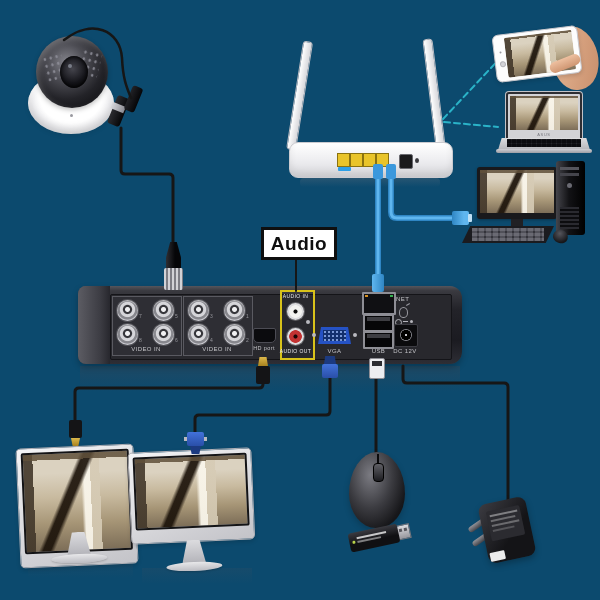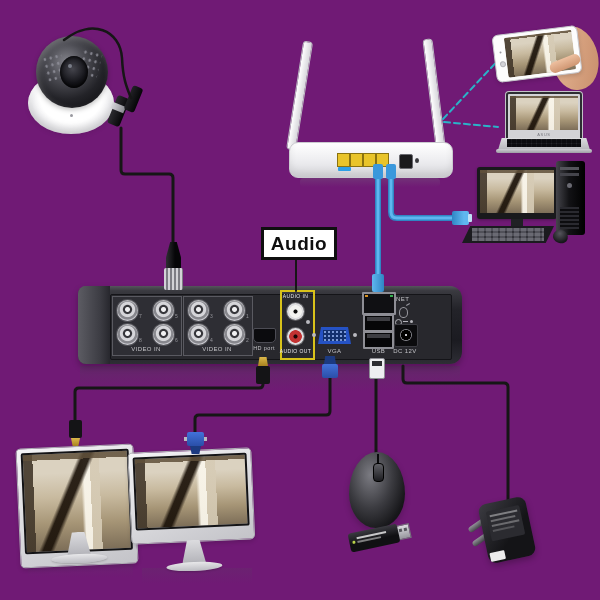--- a/index.html
+++ b/index.html
@@ -1,16 +1,16 @@
 <!DOCTYPE html>
 <html><head>
 <meta charset="utf-8">
 <style>
   html,body{margin:0;padding:0;background:#fff;}
-  .stage{position:relative;width:600px;height:600px;background:#701a75;overflow:hidden;
+  .stage{position:relative;width:600px;height:600px;background:#0c4a6e;overflow:hidden;
          font-family:"Liberation Sans",sans-serif;}
   .abs{position:absolute;}
 
   
   .lbl{position:absolute;color:#c2c2c6;font-size:6px;line-height:7px;text-align:center;
        letter-spacing:.4px;white-space:nowrap;}
   .num{position:absolute;color:#94949a;font-size:5px;line-height:5px;}
 
   
   .room-img{

